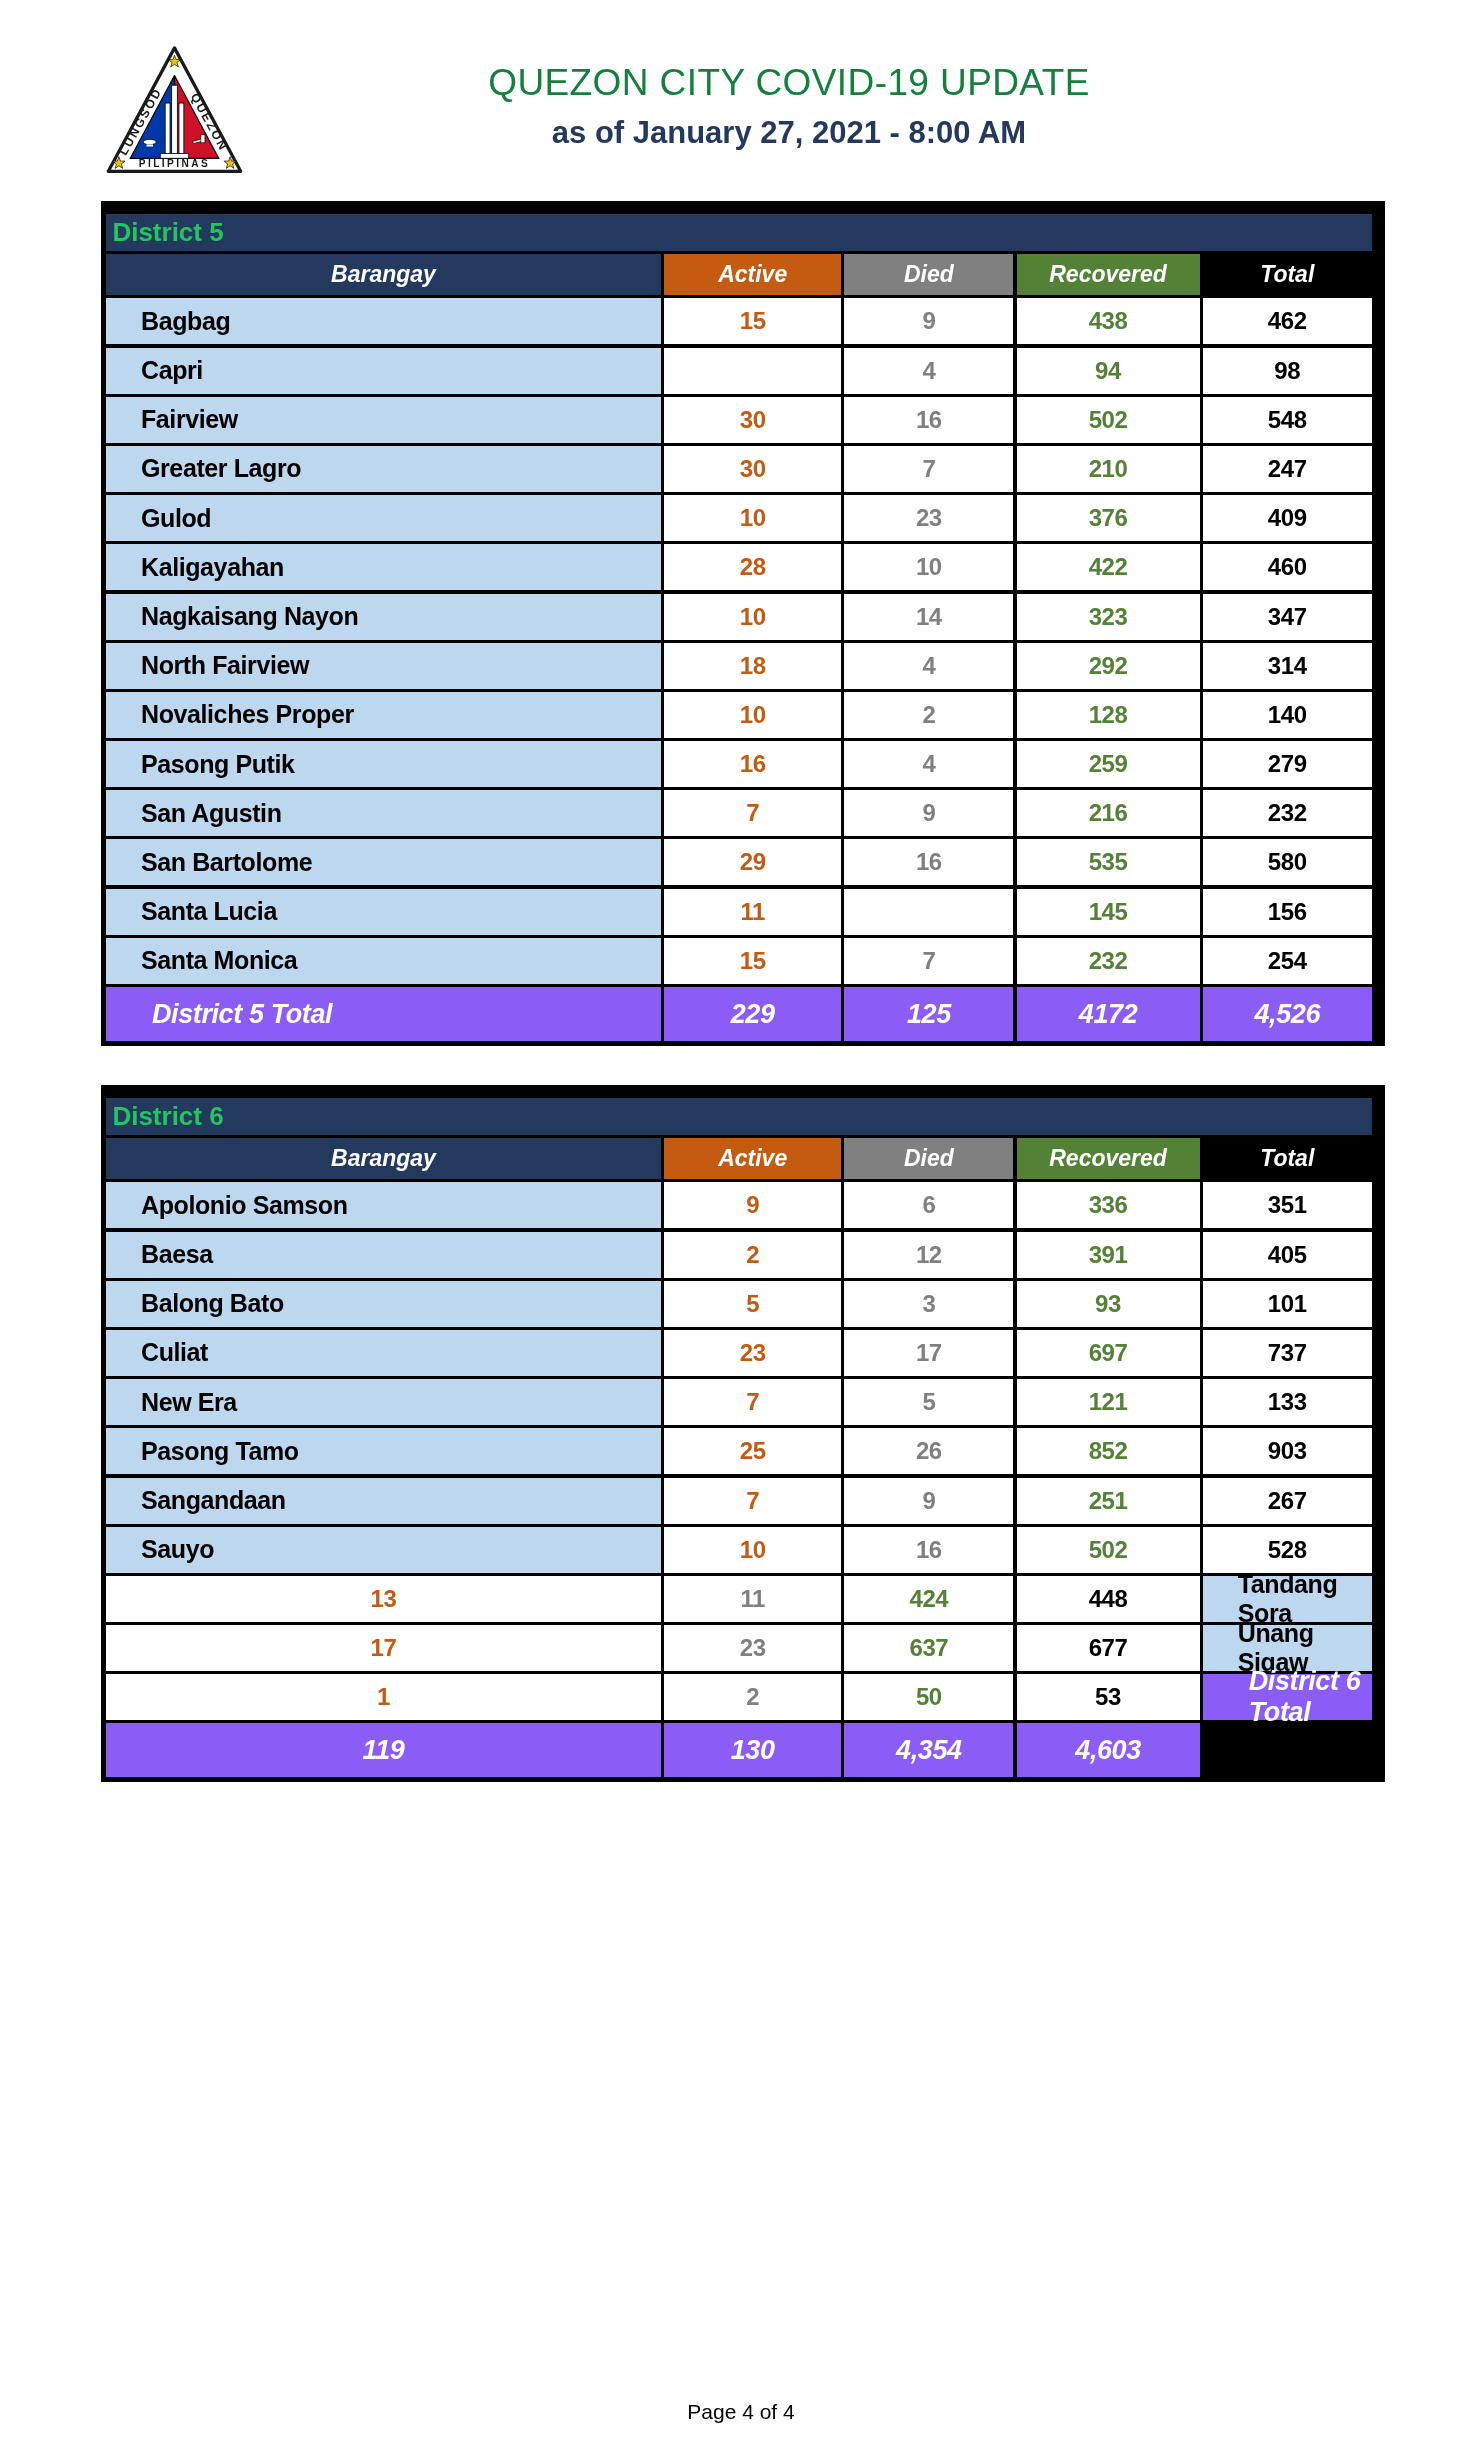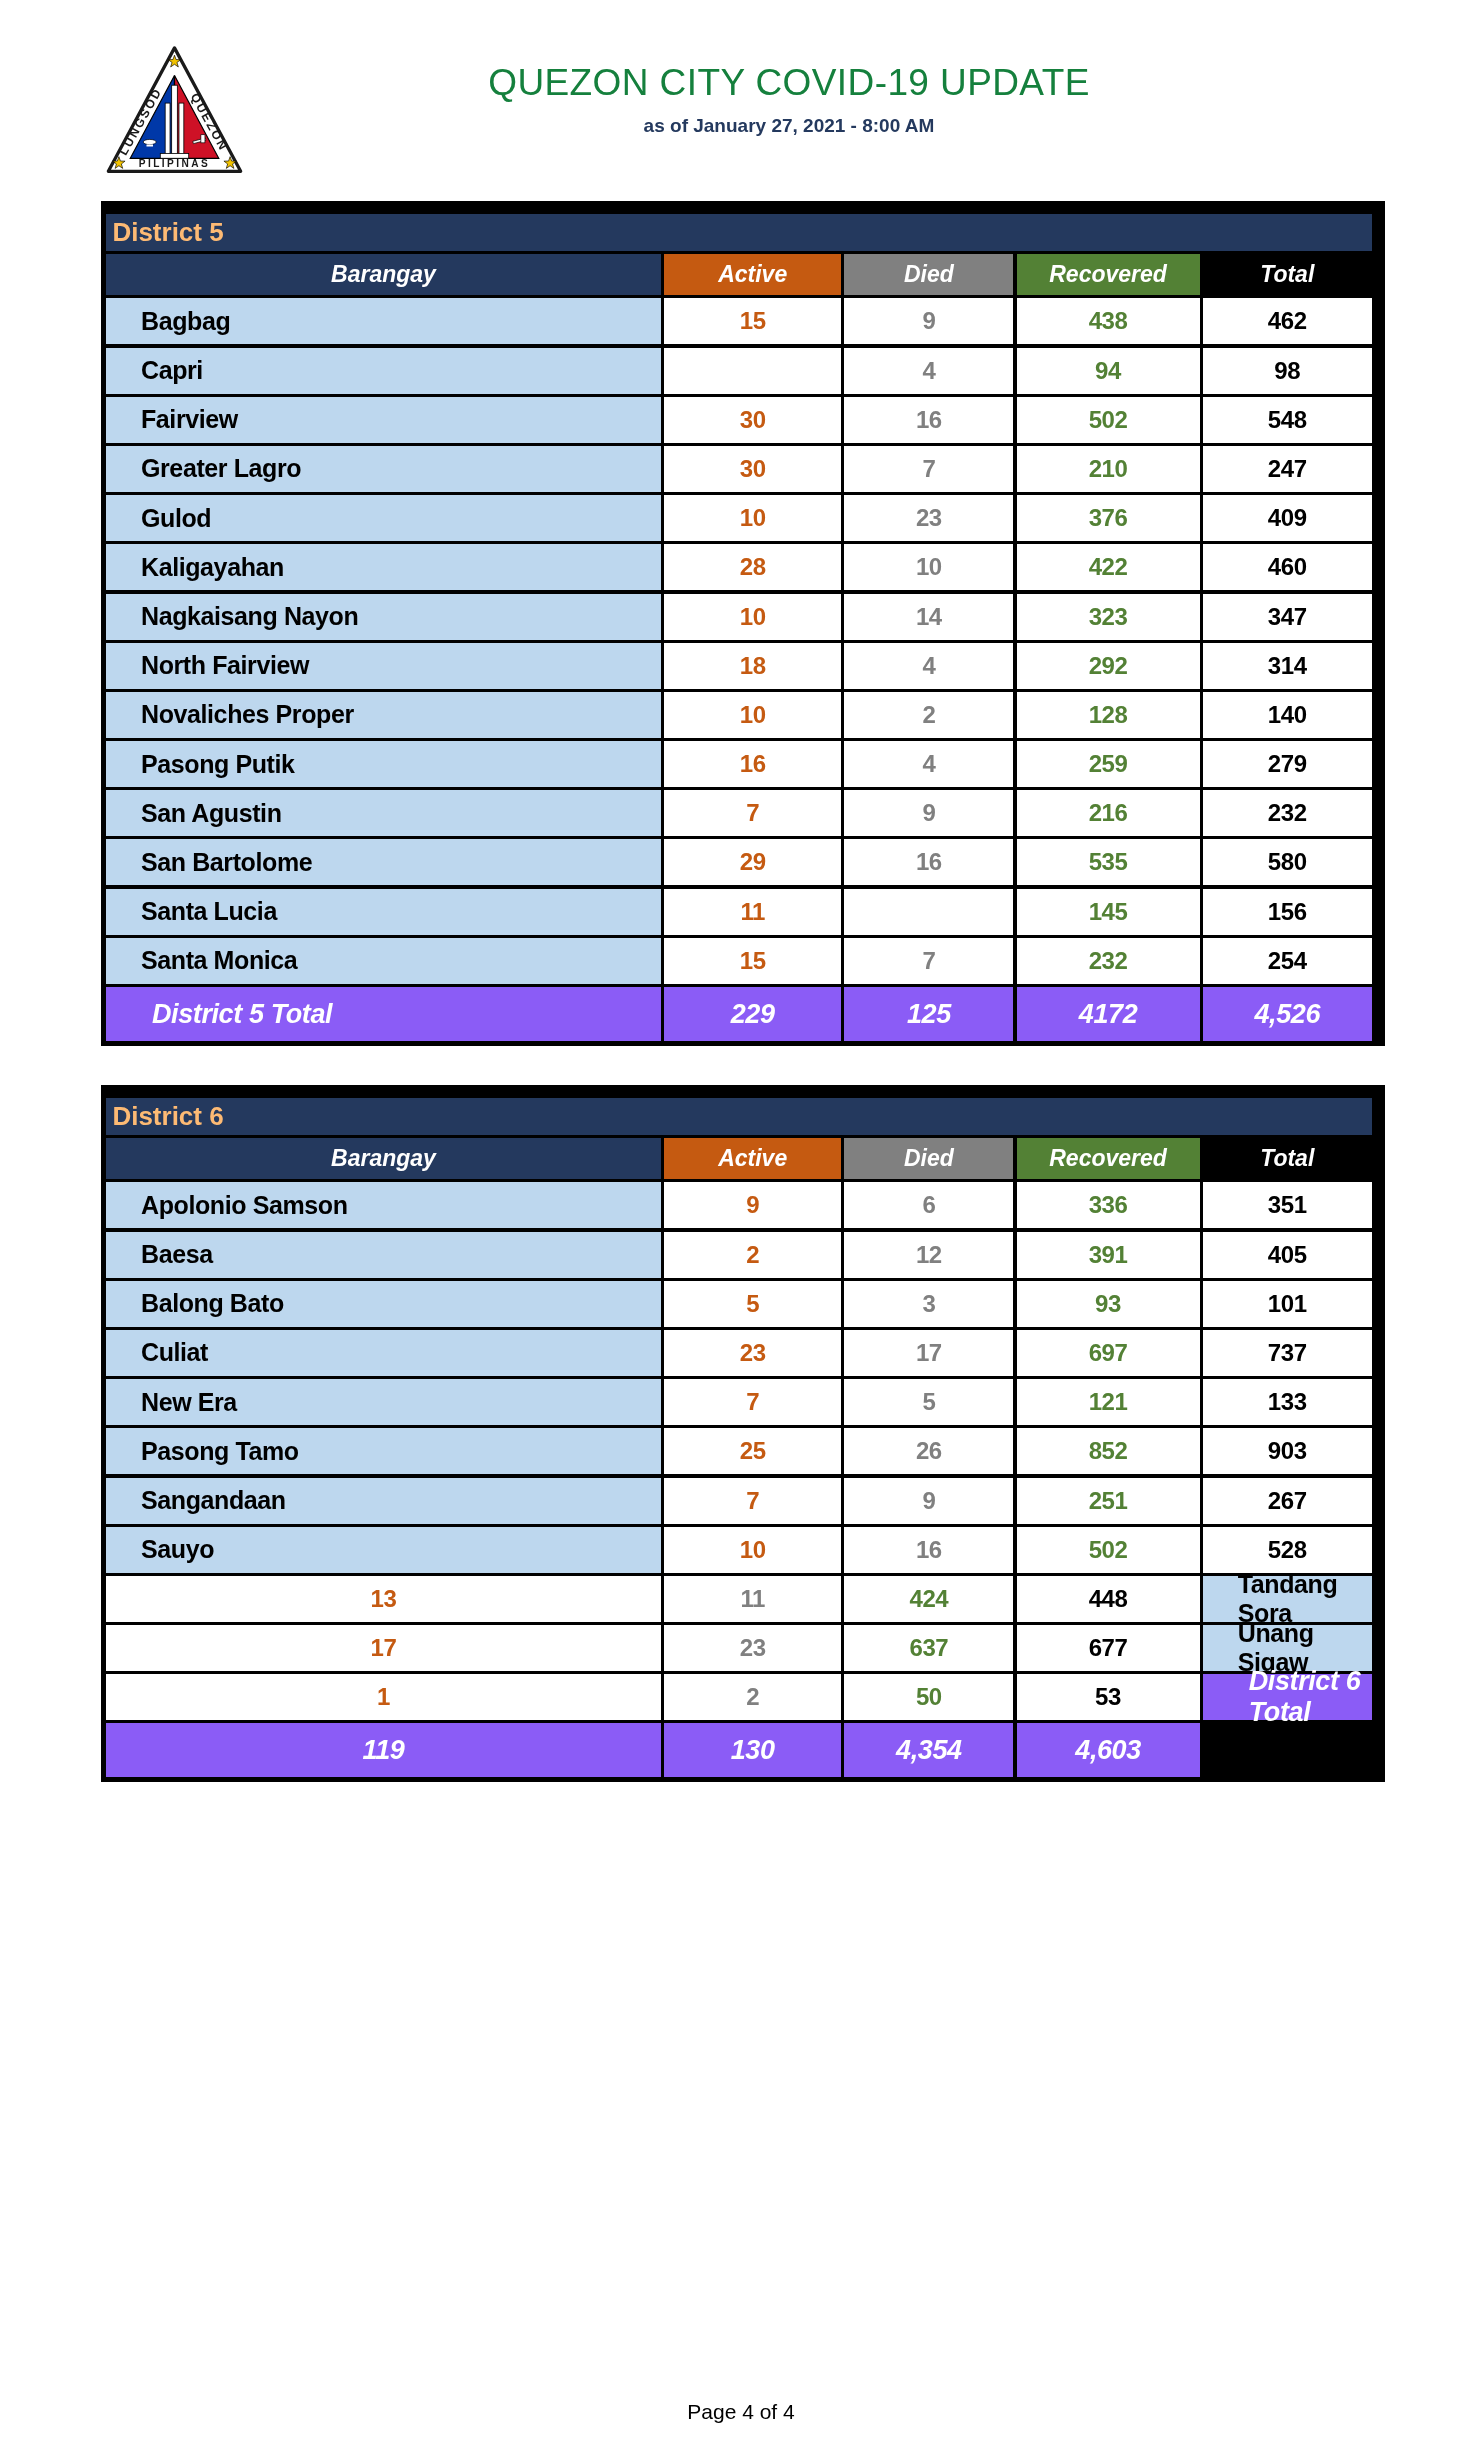--- a/index.html
+++ b/index.html
@@ -10,34 +10,34 @@
   }
 
   
   .logo-wrap { position:absolute; top:43px; left:103px; width:143px; height:138px; }
   .titles { position:absolute; top:62px; left:0; width:100%; text-align:center; }
   .main-title {
     color:#15803d; font-size:37px; font-weight:normal; letter-spacing:0.4px;
     padding-left:96px; 
   }
   .sub-title {
-    color:#24395E; font-size:19px; font-weight:bold; margin-top:11px; padding-left:96px;
+    color:#24395E; font-size:31px; font-weight:bold; margin-top:11px; padding-left:96px;
   }
 
   
   .content { position:absolute; top:201px; left:101px; width:1284px; }
   .tbl {
     display:grid;
     grid-template-columns: 555px 177px 169px 183px 169px;
     gap:3.2px; background:#000000; border:5.6px solid #000000;
     width:100%;
   }
   .tbl + .tbl { margin-top:39px; }
   .band {
-    grid-column:1 / -1; background:#24395E; color:#fdba74;
+    grid-column:1 / -1; background:#24395E; color:#22c55e;
     display:flex; align-items:center; padding-left:6.4px;
     font-size:26px; font-weight:bold;margin-top:8px;
   }
   .cell { display:flex; align-items:center; justify-content:center; }
   .hdr { color:#ffffff; font-size:23px; font-weight:bold; font-style:italic; }
   .hdr.c-barangay  { background:#24395E;text-align:right; }
   .hdr.c-active    { background:#C55A11; }
   .hdr.c-died      { background:#808080; }
   .hdr.c-recovered { background:#538135; }
   .hdr.c-total     { background:#000000; }

